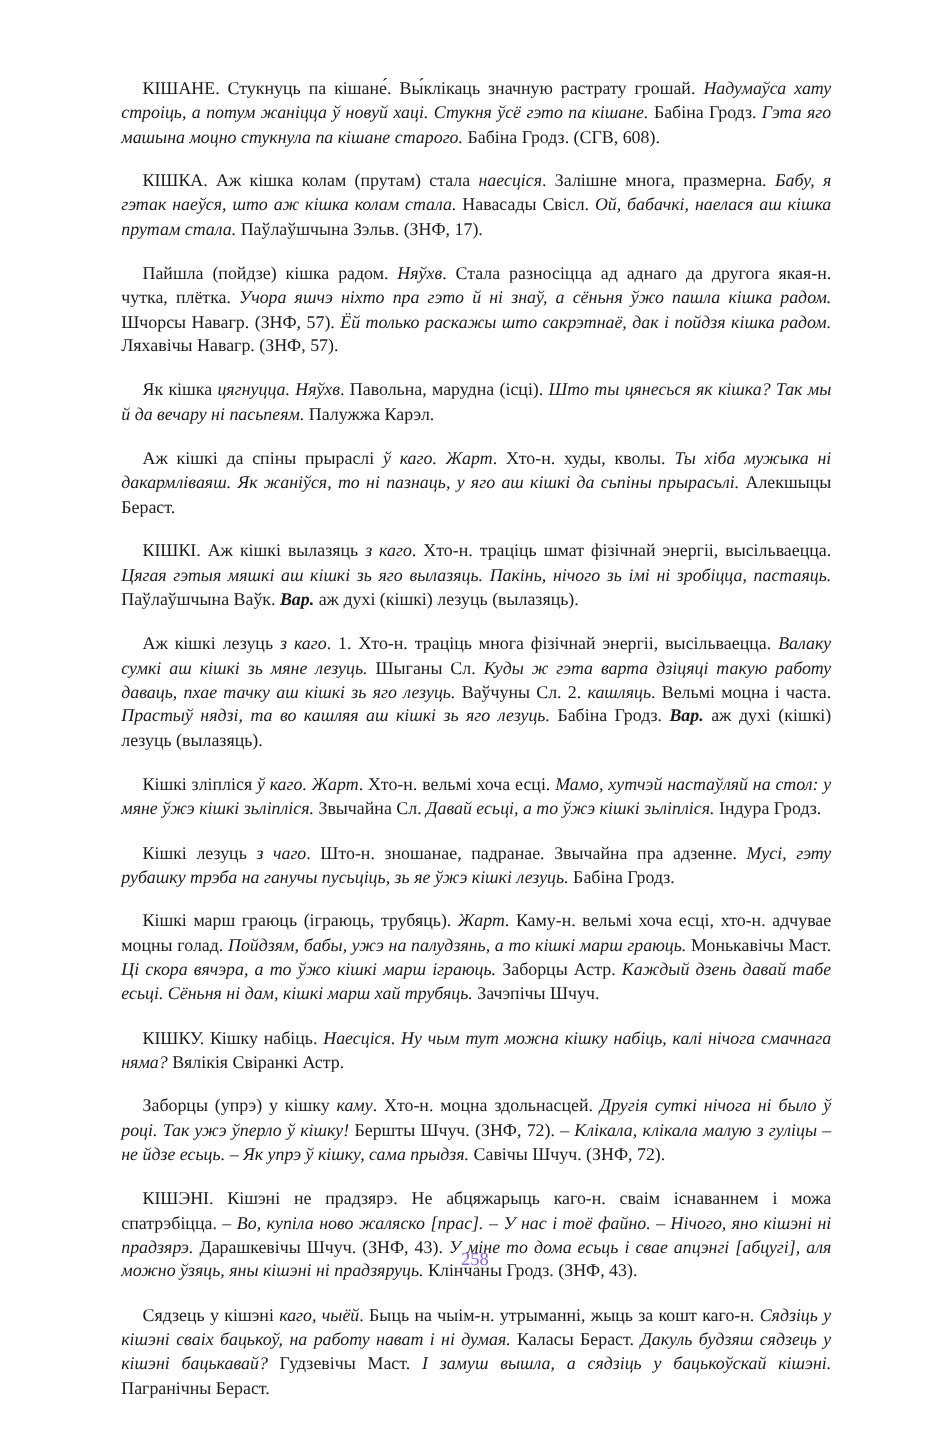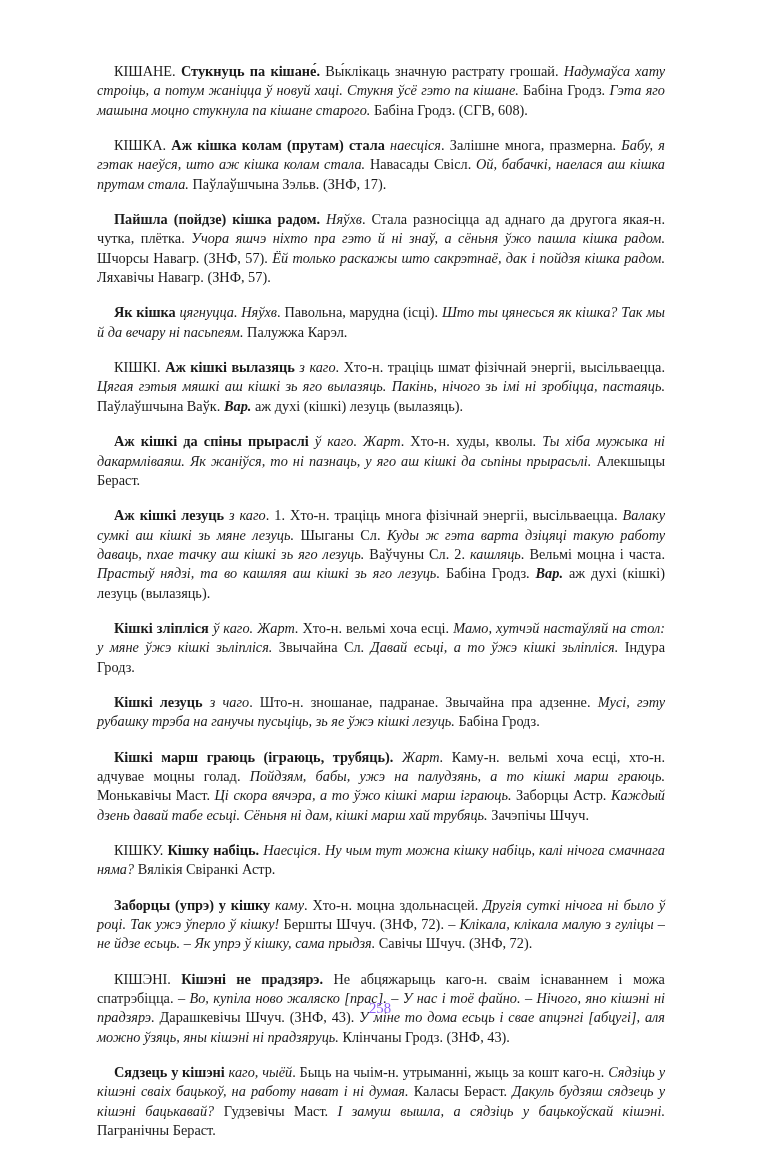--- a/index.html
+++ b/index.html
@@ -33,21 +33,21 @@
     text-justify: inter-word;
     text-indent: 17px;
     font-size: 14.3px;
     line-height: 19.35px;
     hyphens: none;
   }
   .entry + .entry {
     margin-top: 16px;
   }
   b, .bold {
-    font-weight: bold;
+    font-weight: normal;
   }
   i, .ital {
     font-style: italic;
   }
   .bi {
     font-weight: bold;
     font-style: italic;
   }
   .page-number {
     position: absolute;
@@ -63,22 +63,22 @@
 </head>
 <body>
 
 <div class="page">
 
   <div class="text-column" id="text-column">
       <p class="entry"><span>КІШАНЕ. </span><b>Стукнуць па кішане́.</b><span> Вы́клікаць значную растрату грошай. </span><i>Надумаўса хату строіць, а потум жаніцца ў новуй хаці. Стукня ўсё гэто па кішане.</i><span> Бабіна Гродз. </span><i>Гэта яго машына моцно стукнула па кішане старого.</i><span> Бабіна Гродз. (СГВ, 608).</span></p>
       <p class="entry"><span>КІШКА. </span><b>Аж кішка колам (прутам) стала</b><i> наесціся</i><span>. Залішне многа, празмерна. </span><i>Бабу, я гэтак наеўся, што аж кішка колам стала.</i><span> Навасады Свісл. </span><i>Ой, бабачкі, наелася аш кішка прутам стала.</i><span> Паўлаўшчына Зэльв. (ЗНФ, 17).</span></p>
       <p class="entry"><b>Пайшла (пойдзе) кішка радом.</b><i> Няўхв</i><span>. Стала разносіцца ад аднаго да другога якая-н. чутка, плётка. </span><i>Учора яшчэ ніхто пра гэто й ні знаў, а сёньня ўжо пашла кішка радом.</i><span> Шчорсы Навагр. (ЗНФ, 57). </span><i>Ёй только раскажы што сакрэтнаё, дак і пойдзя кішка радом.</i><span> Ляхавічы Навагр. (ЗНФ, 57).</span></p>
       <p class="entry"><b>Як кішка</b><i> цягнуцца. Няўхв</i><span>. Павольна, марудна (ісці). </span><i>Што ты цянесься як кішка? Так мы й да вечару ні пасьпеям.</i><span> Палужжа Карэл.</span></p>
+      <p class="entry"><b>Аж кішкі да спіны прыраслі</b><i> ў каго. Жарт</i><span>. Хто-н. худы, кволы. </span><i>Ты хіба мужыка ні дакармліваяш. Як жаніўся, то ні пазнаць, у яго аш кішкі да сьпіны прырасьлі.</i><span> Алекшыцы Бераст.</span></p>
       <p class="entry"><span>КІШКІ. </span><b>Аж кішкі вылазяць</b><i> з каго</i><span>. Хто-н. траціць шмат фізічнай энергіі, высільваецца. </span><i>Цягая гэтыя мяшкі аш кішкі зь яго вылазяць. Пакінь, нічого зь імі ні зробіцца, пастаяць.</i><span> Паўлаўшчына Ваўк. </span><span class="bi">Вар.</span><span> аж духі (кішкі) лезуць (вылазяць).</span></p>
-      <p class="entry"><b>Аж кішкі да спіны прыраслі</b><i> ў каго. Жарт</i><span>. Хто-н. худы, кволы. </span><i>Ты хіба мужыка ні дакармліваяш. Як жаніўся, то ні пазнаць, у яго аш кішкі да сьпіны прырасьлі.</i><span> Алекшыцы Бераст.</span></p>
       <p class="entry"><b>Аж кішкі лезуць</b><i> з каго</i><span>. 1. Хто-н. траціць многа фізічнай энергіі, высільваецца. </span><i>Валаку сумкі аш кішкі зь мяне лезуць.</i><span> Шыганы Сл. </span><i>Куды ж гэта варта дзіцяці такую работу даваць, пхае тачку аш кішкі зь яго лезуць.</i><span> Ваўчуны Сл. 2. </span><i>кашляць</i><span>. Вельмі моцна і часта. </span><i>Прастыў нядзі, та во кашляя аш кішкі зь яго лезуць.</i><span> Бабіна Гродз. </span><span class="bi">Вар.</span><span> аж духі (кішкі) лезуць (вылазяць).</span></p>
       <p class="entry"><b>Кішкі зліпліся</b><i> ў каго. Жарт</i><span>. Хто-н. вельмі хоча есці. </span><i>Мамо, хутчэй настаўляй на стол: у мяне ўжэ кішкі зьліпліся.</i><span> Звычайна Сл. </span><i>Давай есьці, а то ўжэ кішкі зьліпліся.</i><span> Індура Гродз.</span></p>
       <p class="entry"><b>Кішкі лезуць</b><i> з чаго</i><span>. Што-н. зношанае, падранае. Звычайна пра адзенне. </span><i>Мусі, гэту рубашку трэба на ганучы пусьціць, зь яе ўжэ кішкі лезуць.</i><span> Бабіна Гродз.</span></p>
       <p class="entry"><b>Кішкі марш граюць (іграюць, трубяць).</b><i> Жарт</i><span>. Каму-н. вельмі хоча есці, хто-н. адчувае моцны голад. </span><i>Пойдзям, бабы, ужэ на палудзянь, а то кішкі марш граюць.</i><span> Монькавічы Маст. </span><i>Ці скора вячэра, а то ўжо кішкі марш іграюць.</i><span> Заборцы Астр. </span><i>Каждый дзень давай табе есьці. Сёньня ні дам, кішкі марш хай трубяць.</i><span> Зачэпічы Шчуч.</span></p>
       <p class="entry"><span>КІШКУ. </span><b>Кішку набіць.</b><i> Наесціся</i><span>. </span><i>Ну чым тут можна кішку набіць, калі нічога смачнага няма?</i><span> Вялікія Свіранкі Астр.</span></p>
       <p class="entry"><b>Заборцы (упрэ) у кішку</b><i> каму</i><span>. Хто-н. моцна здольнасцей. </span><i>Другія суткі нічога ні было ў році. Так ужэ ўперло ў кішку!</i><span> Бершты Шчуч. (ЗНФ, 72). – </span><i>Клікала, клікала малую з гуліцы – не йдзе есьць. – Як упрэ ў кішку, сама прыдзя.</i><span> Савічы Шчуч. (ЗНФ, 72).</span></p>
       <p class="entry"><span>КІШЭНІ. </span><b>Кішэні не прадзярэ.</b><span> Не абцяжарыць каго-н. сваім існаваннем і можа спатрэбіцца. – </span><i>Во, купіла ново жаляско [прас]. – У нас і тоё файно. – Нічого, яно кішэні ні прадзярэ.</i><span> Дарашкевічы Шчуч. (ЗНФ, 43). </span><i>У міне то дома есьць і свае апцэнгі [абцугі], аля можно ўзяць, яны кішэні ні прадзяруць.</i><span> Клінчаны Гродз. (ЗНФ, 43).</span></p>
       <p class="entry"><b>Сядзець у кішэні</b><i> каго, чыёй</i><span>. Быць на чыім-н. утрыманні, жыць за кошт каго-н. </span><i>Сядзіць у кішэні сваіх бацькоў, на работу нават і ні думая.</i><span> Каласы Бераст. </span><i>Дакуль будзяш сядзець у кішэні бацькавай?</i><span> Гудзевічы Маст. </span><i>І замуш вышла, а сядзіць у бацькоўскай кішэні.</i><span> Пагранічны Бераст.</span></p>
     </div>
 

